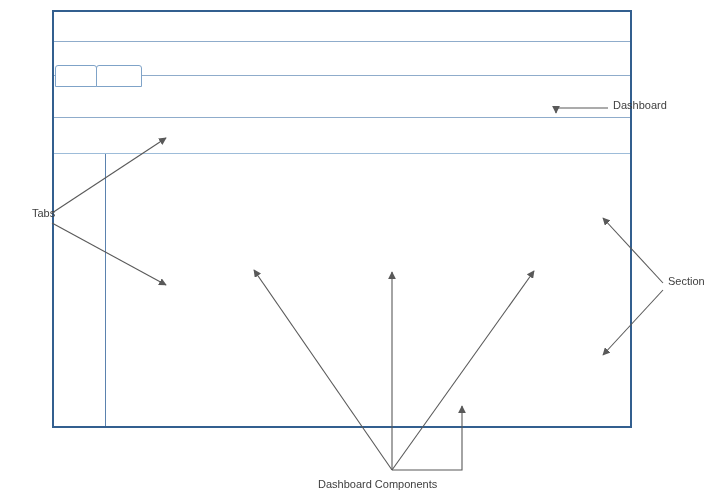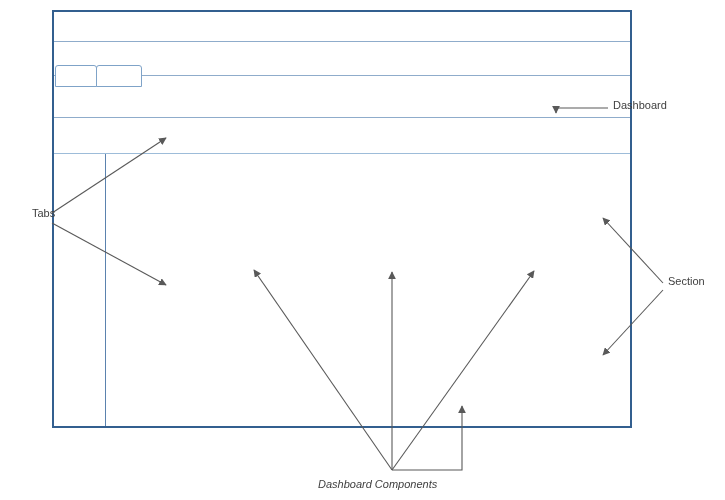--- a/index.html
+++ b/index.html
@@ -194,21 +194,21 @@
     position: absolute;
     font-family: "Liberation Sans", sans-serif;
     font-size: 11px;
     color: #404040;
     white-space: nowrap;
     z-index: 45;
   }
   #label-dashboard { left: 613px; top: 99px; }
   #label-tabs      { left: 4px;   top: 207px; margin-left: 28px; }
   #label-sections  { left: 668px; top: 275px; }
-  #label-components{ left: 318px; top: 478px; font-style: italic; }
+  #label-components{ left: 318px; top: 478px; }
 </style>
 </head>
 <body>
 
 <div id="canvas">
 
   <div class="app-window">
 
     <div class="chrome-band band-1"></div>
     <div class="chrome-band band-2"></div>

